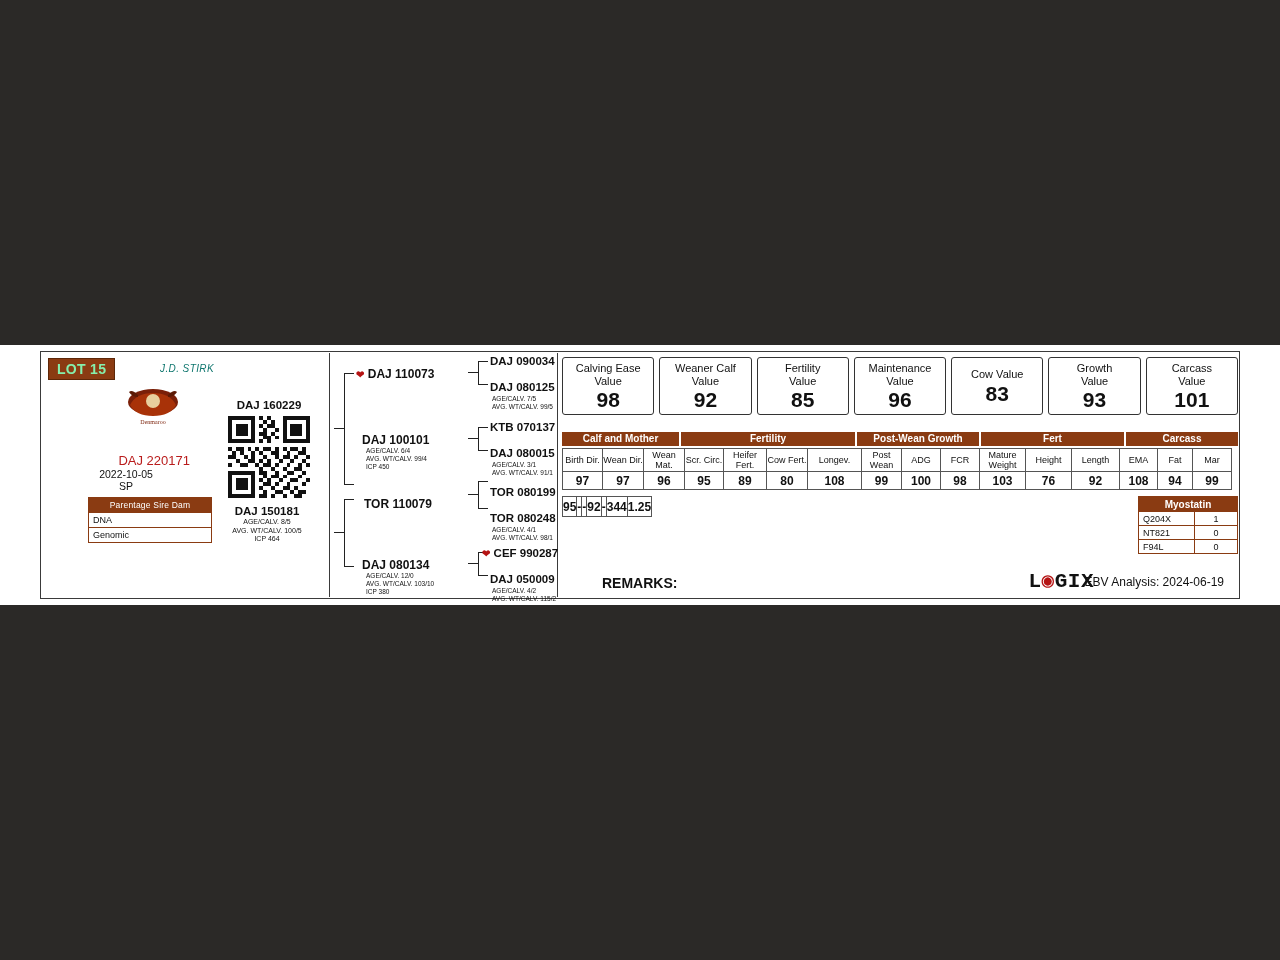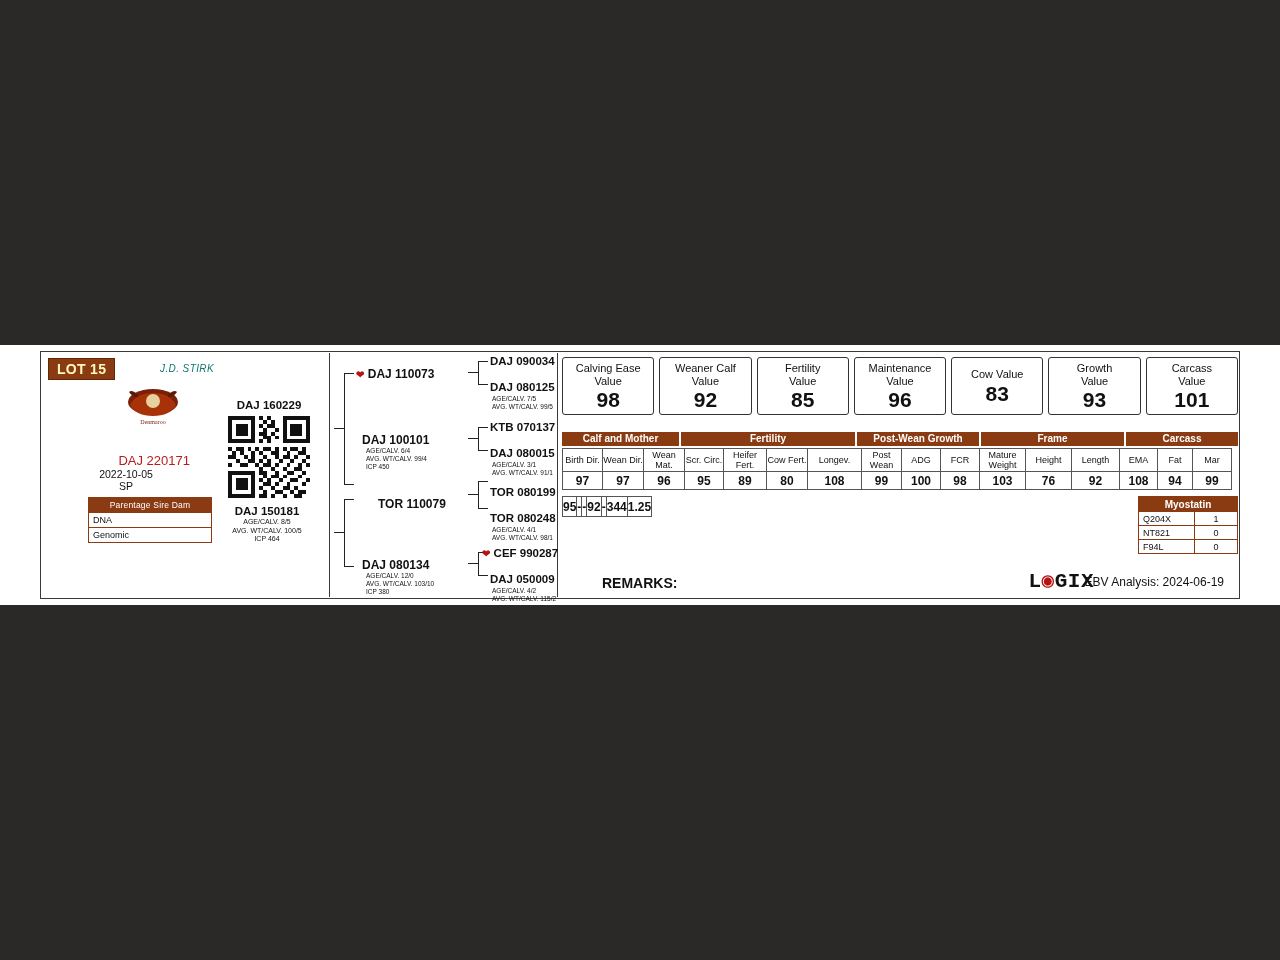--- a/index.html
+++ b/index.html
@@ -16,21 +16,21 @@
     position:absolute;left:40px;top:351px;width:1200px;height:248px;
     background:#ffffff;border:1px solid #3a3a3a;box-sizing:border-box;
   }
   
   .left-panel{
     position:absolute;left:1px;top:1px;width:288px;height:244px;
     border-right:1px solid #3a3a3a;box-sizing:border-box;
   }
   .lot-badge{
     position:absolute;left:6px;top:5px;
-    background:#8a3b12;color:#fef9c3;font-weight:bold;font-size:14px;
+    background:#8a3b12;color:#86efac;font-weight:bold;font-size:14px;
     padding:2px 8px;border:1px solid #5d2708;letter-spacing:.3px;
   }
   .breeder{
     position:absolute;left:118px;top:10px;font-style:italic;font-size:10px;color:#0f766e;
     letter-spacing:.4px;
   }
   .logo{
     position:absolute;left:78px;top:32px;width:66px;height:44px;
   }
   .animal-id{
@@ -314,21 +314,21 @@
       <span>DAJ 110073</span>
     </div>
 
     <div class="ped-name" style="left:32px;top:80px;">DAJ 100101</div>
     <div class="ped-sub" style="left:36px;top:94px;">
       <span>AGE/CALV. 6/4</span><br>
       <span>AVG. WT/CALV. 99/4</span><br>
       <span>ICP 450</span>
     </div>
 
-    <div class="ped-name" style="left:48px;top:144px;">TOR 110079</div>
+    <div class="ped-name" style="left:34px;top:144px;">TOR 110079</div>
 
     <div class="ped-name" style="left:32px;top:205px;">DAJ 080134</div>
     <div class="ped-sub" style="left:36px;top:219px;">
       <span>AGE/CALV. 12/0</span><br>
       <span>AVG. WT/CALV. 103/10</span><br>
       <span>ICP 380</span>
     </div>
 
     <div class="brk" style="left:148px;top:8px;height:22px;"></div>
     <div class="stem" style="left:138px;top:19px;width:10px;"></div>
@@ -414,21 +414,21 @@
         <div class="index-label" style="white-space:pre-line">Carcass
 Value</div>
         <div class="index-value">101</div>
       </div>
     </div>
 
     <div class="section-bar-row">
       <div class="section-bar" style="left:0px;width:117px;">Calf and Mother</div>
       <div class="section-bar" style="left:119px;width:174px;">Fertility</div>
       <div class="section-bar" style="left:295px;width:122px;">Post-Wean Growth</div>
-      <div class="section-bar" style="left:419px;width:143px;">Frame</div>
+      <div class="section-bar" style="left:419px;width:143px;">Fert</div>
       <div class="section-bar" style="left:564px;width:112px;">Carcass</div>
     </div>
 
     <table class="ebv-table">
       <tbody>
           <tr>
         <td class="hdr" style="width:39px">Birth Dir.</td>
         <td class="hdr" style="width:40px">Wean Dir.</td>
         <td class="hdr" style="width:40px">Wean Mat.</td>
         <td class="hdr" style="width:38px">Scr. Circ.</td>

